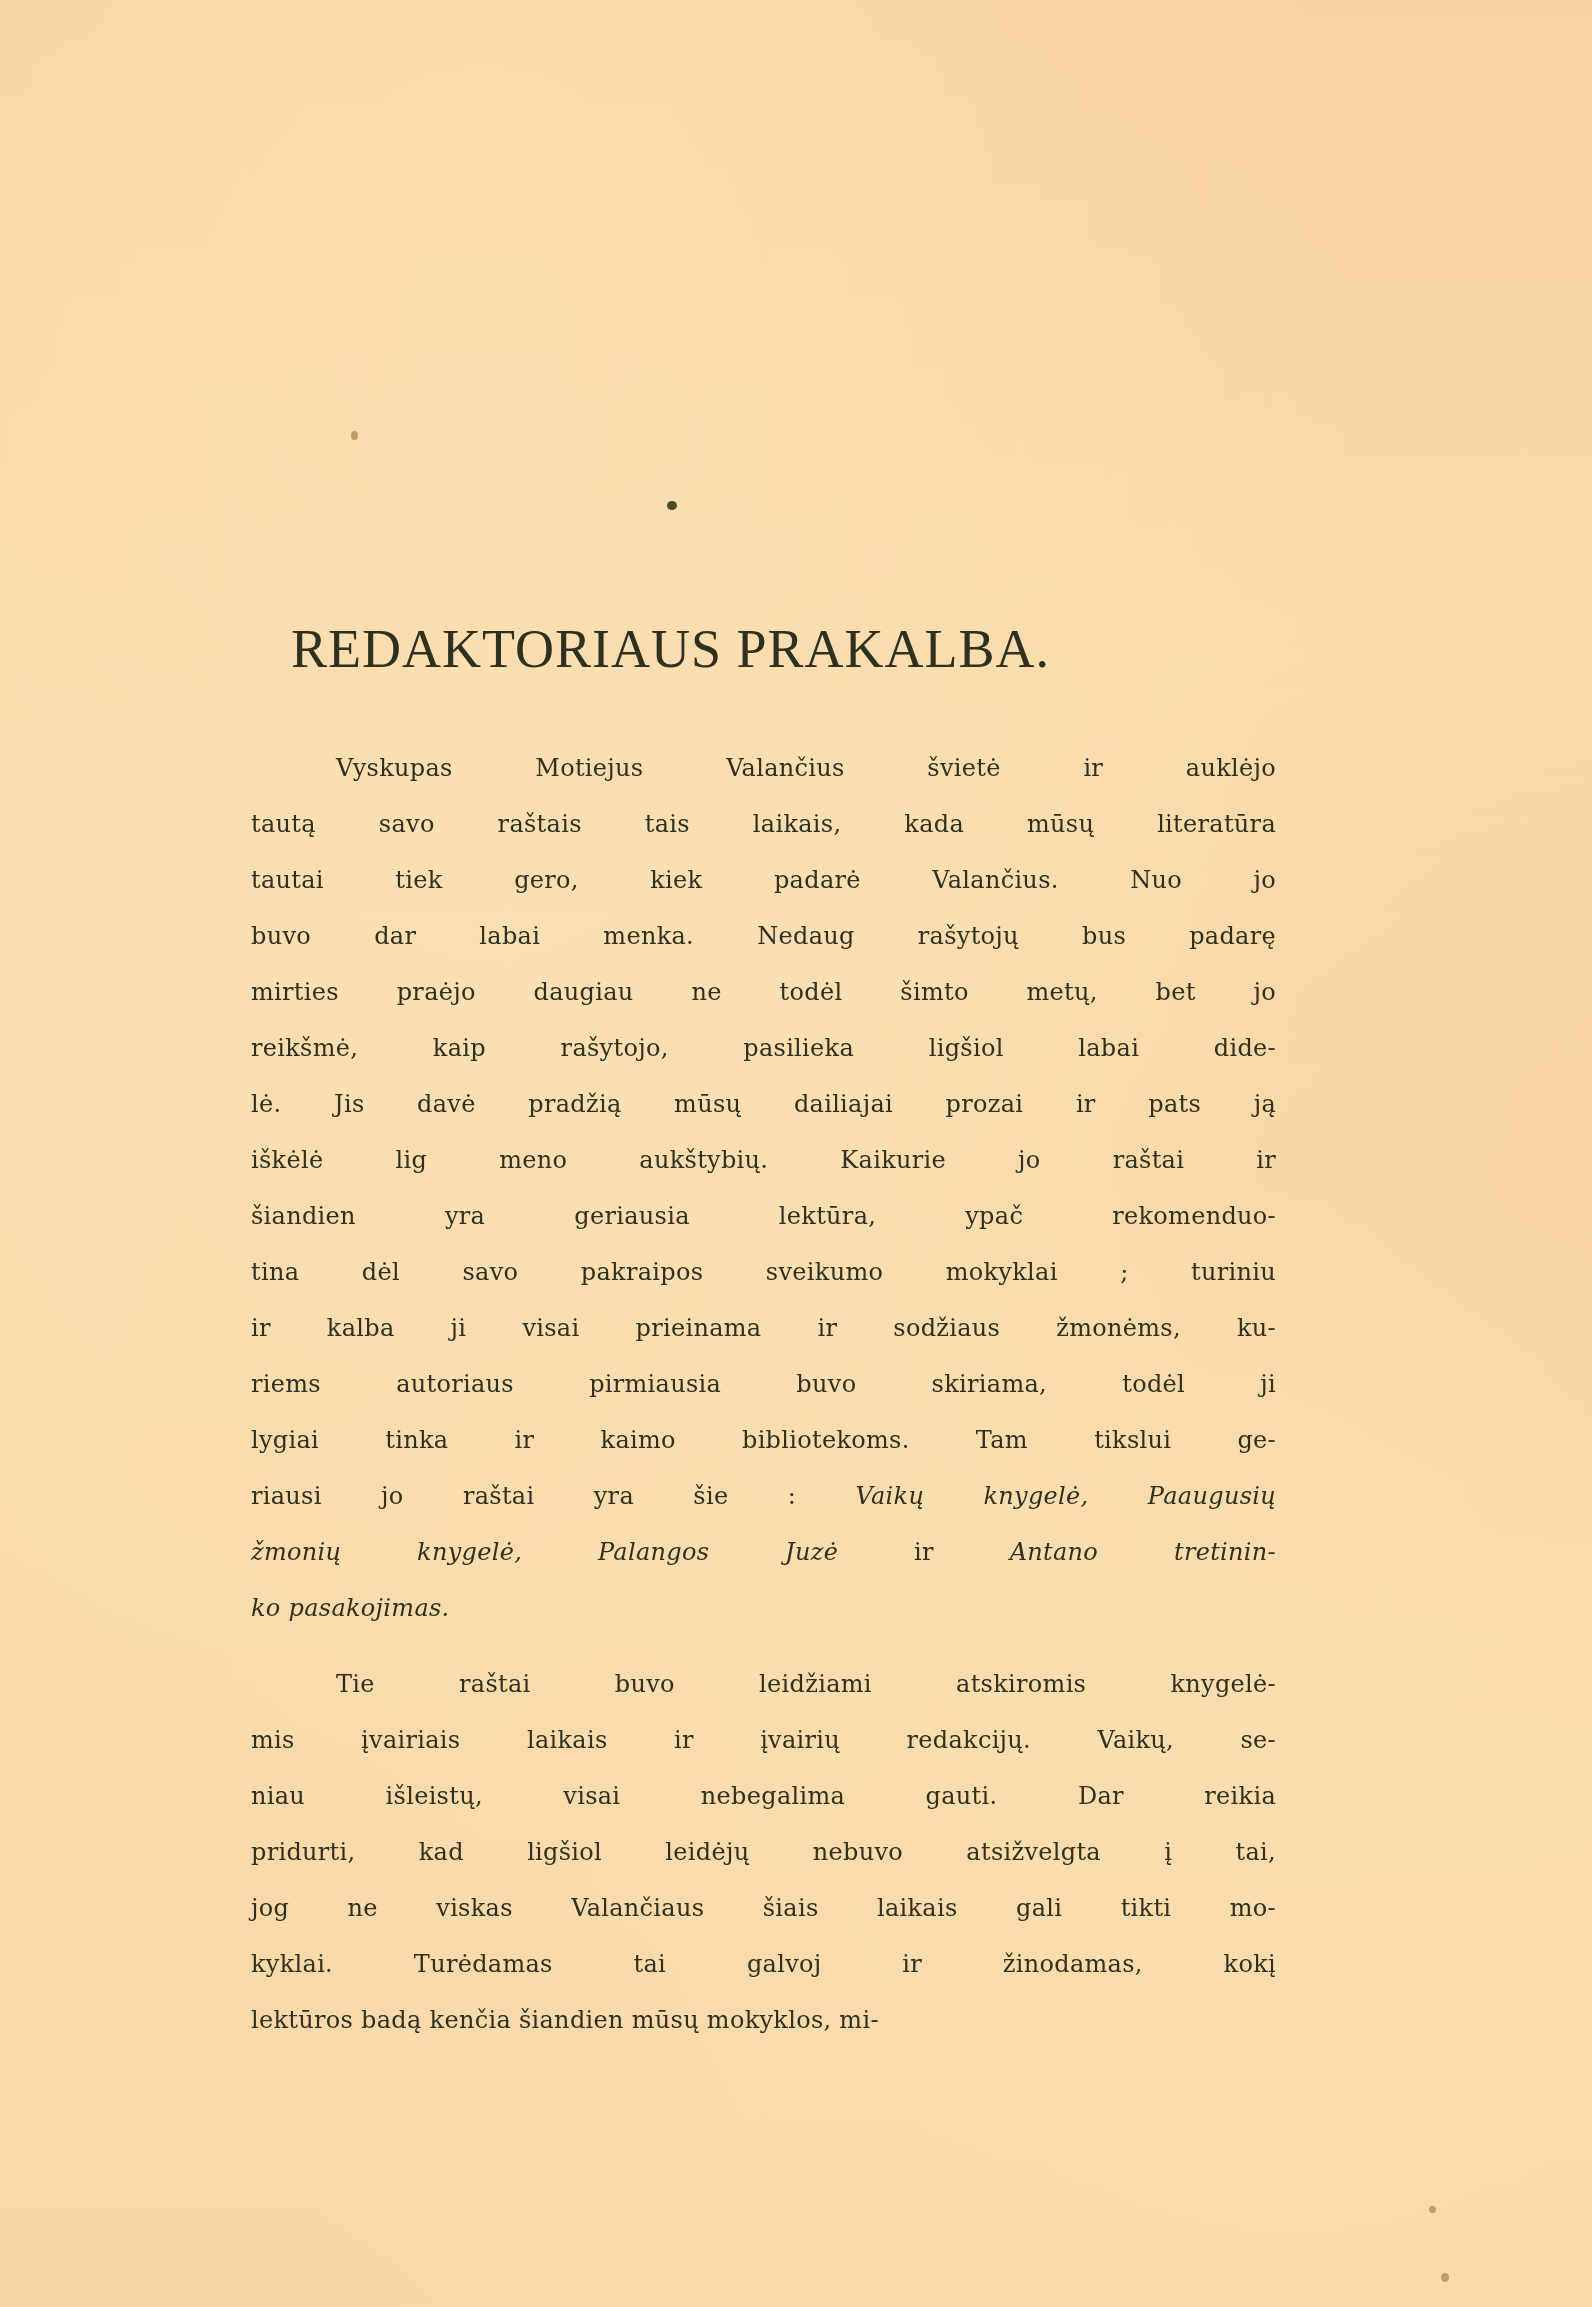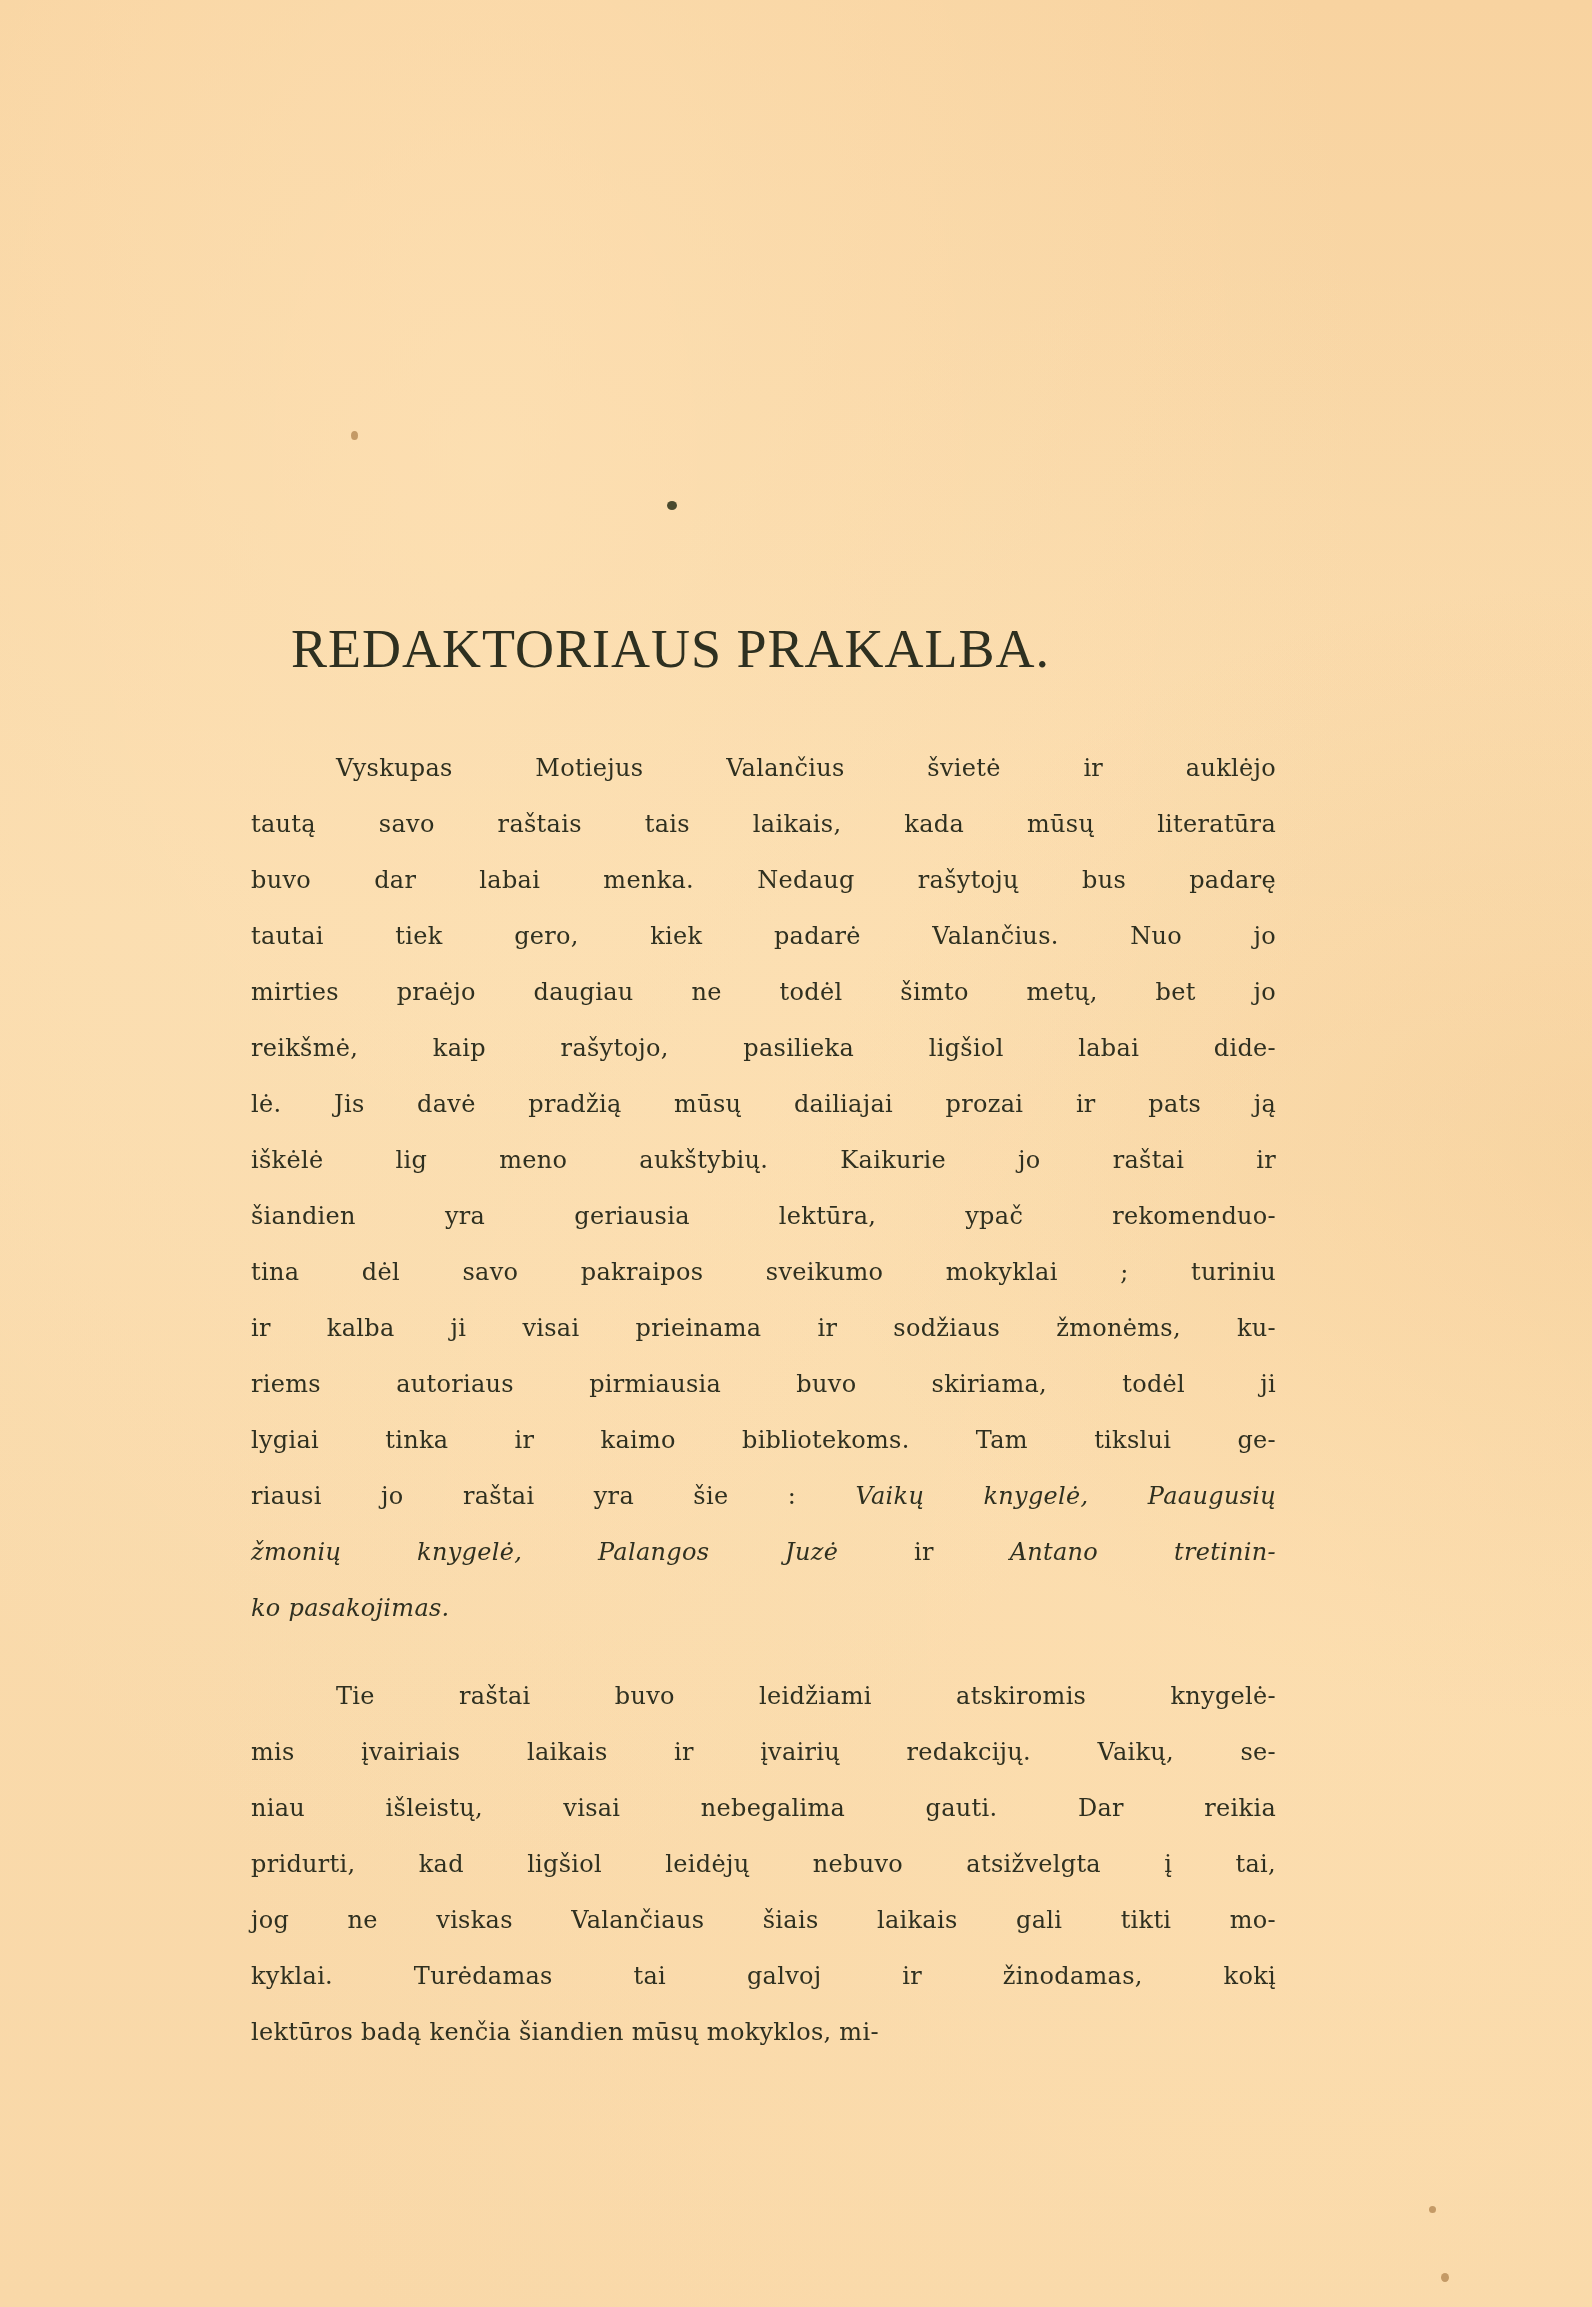--- a/index.html
+++ b/index.html
@@ -55,40 +55,40 @@
       line-height: 56px;
       height: 56px;
       white-space: nowrap;
       text-align: justify;
       text-align-last: justify;
       letter-spacing: 0.3px;
     }
     .line.indent { padding-left: 85px; }
     .line.last { text-align-last: left; }
     .para1 { margin-top: 53px; }
-    .para2 { margin-top: 32px; }
+    .para2 { margin-top: 20px; }
     .ital { font-style: italic; }
   </style>
 </head>
 <body>
 
 <div class="page">
   <span class="speck" style="left:667px;top:501px;width:10px;height:9px;"></span>
   <span class="speck light" style="left:351px;top:431px;width:7px;height:9px;"></span>
   <span class="speck light" style="left:1429px;top:2206px;width:7px;height:7px;"></span>
   <span class="speck light" style="left:1441px;top:2273px;width:8px;height:9px;"></span>
 
   <div class="text-block">
     <h1 class="heading">REDAKTORIAUS PRAKALBA.</h1>
     <div id="paragraphs">
         <div class="paragraph para1">
           <div class="line indent"><span>Vyskupas Motiejus Valančius švietė ir auklėjo</span></div>
           <div class="line"><span>tautą savo raštais tais laikais, kada mūsų literatūra</span></div>
+          <div class="line"><span>tautai tiek gero, kiek padarė Valančius.  Nuo jo</span></div>
           <div class="line"><span>buvo dar labai menka.  Nedaug rašytojų bus padarę</span></div>
-          <div class="line"><span>tautai tiek gero, kiek padarė Valančius.  Nuo jo</span></div>
           <div class="line"><span>mirties praėjo daugiau ne todėl šimto metų, bet jo</span></div>
           <div class="line"><span>reikšmė, kaip rašytojo, pasilieka ligšiol labai dide-</span></div>
           <div class="line"><span>lė.  Jis davė pradžią mūsų dailiajai prozai ir pats ją</span></div>
           <div class="line"><span>iškėlė lig meno aukštybių.  Kaikurie jo  raštai  ir</span></div>
           <div class="line"><span>šiandien yra geriausia lektūra, ypač rekomenduo-</span></div>
           <div class="line"><span>tina dėl savo pakraipos sveikumo mokyklai ; turiniu</span></div>
           <div class="line"><span>ir kalba ji visai prieinama ir sodžiaus žmonėms, ku-</span></div>
           <div class="line"><span>riems autoriaus pirmiausia buvo skiriama,  todėl ji</span></div>
           <div class="line"><span>lygiai tinka ir kaimo bibliotekoms.  Tam tikslui ge-</span></div>
           <div class="line"><span>riausi jo raštai yra šie : </span><span class="ital">Vaikų knygelė, Paaugusių</span></div>

